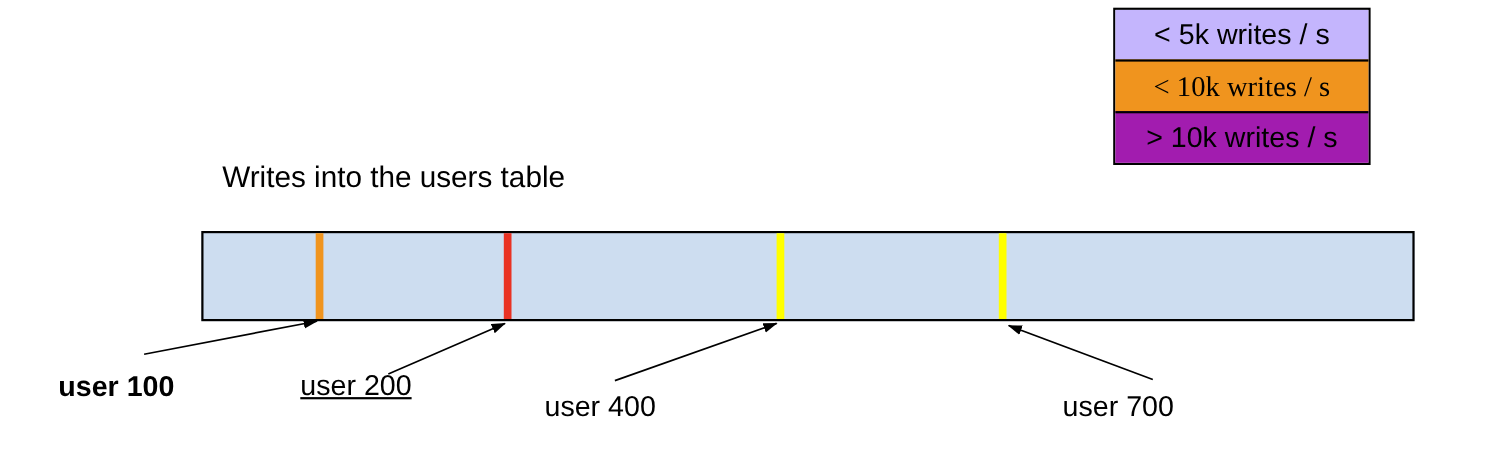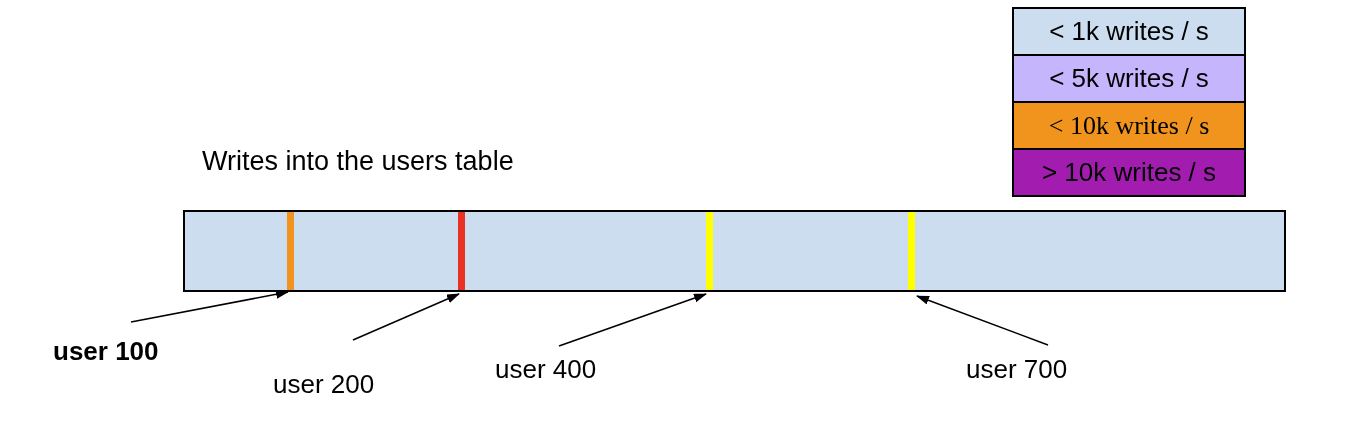--- a/index.html
+++ b/index.html
@@ -64,21 +64,20 @@
     height: 422px;
     pointer-events: none;
   }
 </style>
 </head>
 <body>
 
 <div class="canvas">
   <div class="title">Writes into the users table</div>
   <div class="legend">
-      <div class="legend-row" style="background-color: rgb(205, 221, 240);">&lt; 1k writes / s</div>
       <div class="legend-row" style="background-color: #c4b5fd;">&lt; 5k writes / s</div>
       <div class="legend-row" style="background-color: rgb(240, 148, 30); font-family: Liberation Serif, serif;">&lt; 10k writes / s</div>
       <div class="legend-row" style="background-color: #a21caf;">&gt; 10k writes / s</div>
     </div>
   <div class="bar" style="background-color: rgb(205, 221, 240); border-color: rgb(0, 0, 0);">
       <div class="stripe" style="left: 101.5px; background-color: rgb(240, 148, 30);"></div>
       <div class="stripe" style="left: 272.5px; background-color: rgb(233, 50, 35);"></div>
       <div class="stripe" style="left: 520.5px; background-color: rgb(255, 255, 0);"></div>
       <div class="stripe" style="left: 722.5px; background-color: rgb(255, 255, 0);"></div>
     </div>
@@ -87,16 +86,16 @@
       <marker id="arrowhead" markerUnits="userSpaceOnUse" markerWidth="13" markerHeight="10" refX="12" refY="4.5" orient="auto">
         <path d="M0,0 L13,4.5 L0,9 Z" fill="#000000"></path>
       </marker>
     </defs>
   <line x1="131" y1="322" x2="288" y2="292" stroke="#000000" stroke-width="1.5" marker-end="url(#arrowhead)"></line>
       <line x1="353" y1="340" x2="459" y2="294" stroke="#000000" stroke-width="1.5" marker-end="url(#arrowhead)"></line>
       <line x1="559" y1="346" x2="706" y2="294" stroke="#000000" stroke-width="1.5" marker-end="url(#arrowhead)"></line>
       <line x1="1048" y1="345" x2="917" y2="296" stroke="#000000" stroke-width="1.5" marker-end="url(#arrowhead)"></line>
     </svg>
 <div class="user-label" style="left: 53px; top: 337px; font-weight: bold;">user 100</div>
-    <div class="user-label" style="left: 273px; top: 370px;">user 200</div>
+    <div class="user-label" style="left: 273px; top: 336px; text-decoration: underline;">user 200</div>
     <div class="user-label" style="left: 495px; top: 355px;">user 400</div>
     <div class="user-label" style="left: 966px; top: 355px;">user 700</div>
   </div>
 
 </body></html>

